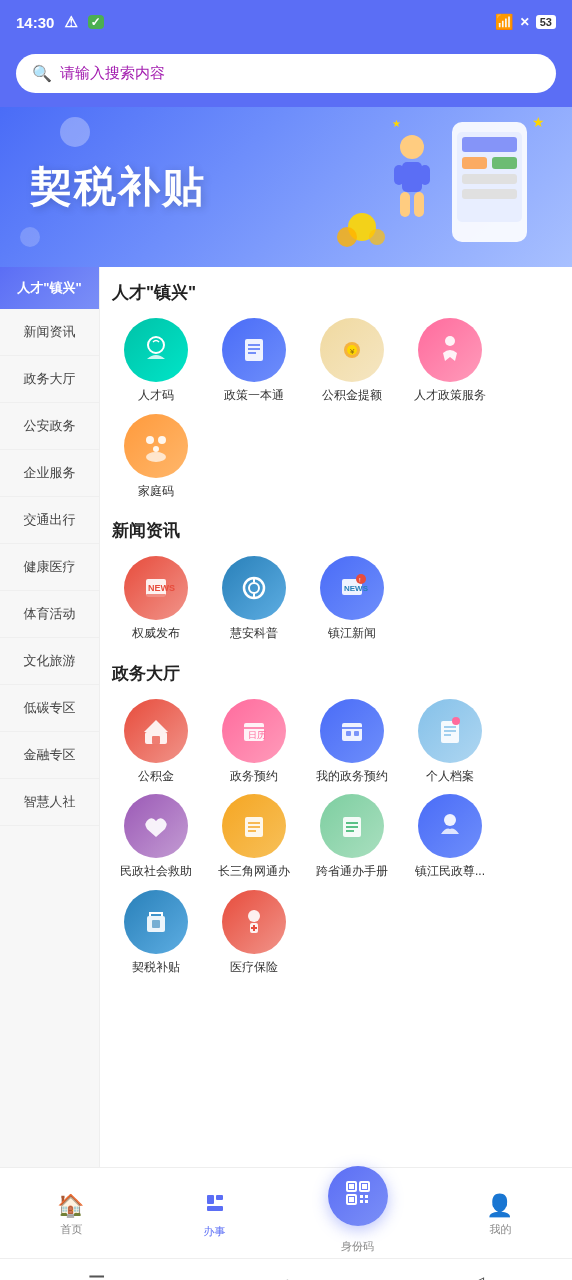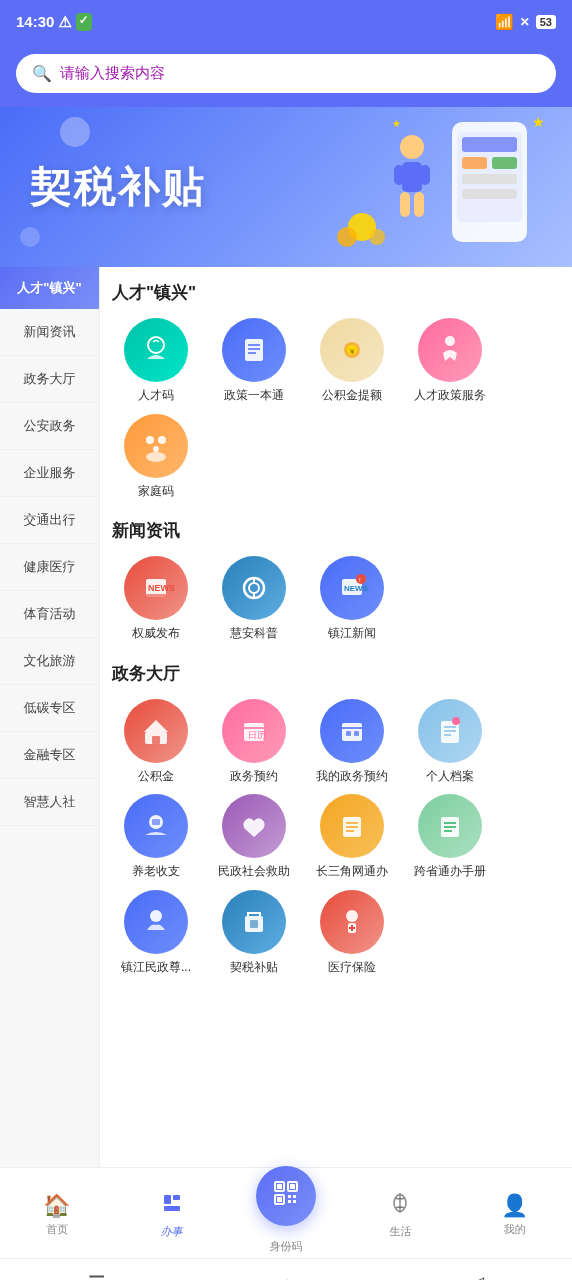--- a/index.html
+++ b/index.html
@@ -17,21 +17,21 @@
       background: #5b6ef5;
       height: 44px;
       display: flex;
       align-items: center;
       justify-content: space-between;
       padding: 0 16px;
       color: white;
       font-size: 15px;
       font-weight: 600;
     }
-    .status-left { display: flex; gap: 4px; }
+    .status-left { display: flex; align-items: center; gap: 10px; }
     .status-right { display: flex; align-items: center; gap: 6px; }
     .battery-box {
       background: white;
       color: #333;
       border-radius: 3px;
       padding: 1px 4px;
       font-size: 11px;
       font-weight: 700;
     }
 
@@ -200,21 +200,21 @@
       display: flex;
       flex-direction: column;
       align-items: center;
       gap: 3px;
       cursor: pointer;
       flex: 1;
     }
     .nav-icon { font-size: 22px; color: #888; }
     .nav-icon.active { color: #5b6ef5; }
     .nav-label { font-size: 11px; color: #888; text-align: center; }
-    .nav-label.active { color: #5b6ef5; font-style: italic; }
+    .nav-label.active { color: #5b6ef5; }
 
     
     .nav-qr {
       width: 60px;
       height: 60px;
       border-radius: 50%;
       background: linear-gradient(135deg, #5b6ef5, #7b8ff7);
       display: flex;
       align-items: center;
       justify-content: center;
@@ -480,30 +480,20 @@
               <rect x="10" y="9" width="18" height="22" rx="2" fill="white" opacity="0.9"></rect>
               <line x1="13" y1="15" x2="25" y2="15" stroke="#85c1e9" stroke-width="1.5"></line>
               <line x1="13" y1="19" x2="25" y2="19" stroke="#85c1e9" stroke-width="1.5"></line>
               <line x1="13" y1="23" x2="20" y2="23" stroke="#85c1e9" stroke-width="1.5"></line>
               <circle cx="25" cy="9" r="4" fill="#ff6b9d"></circle>
             </svg>
         </div>
         <span class="icon-label">个人档案</span>
       </div>
 
-      <div class="icon-item">
-        <div class="icon-circle ic-blue">
-          <svg width="38" height="38" viewBox="0 0 38 38">
-              <circle cx="19" cy="15" r="7" fill="white" opacity="0.9"></circle>
-              <path d="M8 28 Q19 22 30 28" fill="white" opacity="0.8"></path>
-              <rect x="15" y="12" width="8" height="6" rx="1" fill="#4a6cf7" opacity="0.6"></rect>
-            </svg>
-        </div>
-        <span class="icon-label">养老收支</span>
-      </div>
 
       <div class="icon-item">
         <div class="icon-circle ic-purple">
           <svg width="38" height="38" viewBox="0 0 38 38">
               <path d="M19 30 L10 22 Q6 16 12 12 Q16 10 19 14 Q22 10 26 12 Q32 16 28 22Z" fill="white" opacity="0.9"></path>
             </svg>
         </div>
         <span class="icon-label">民政社会救助</span>
       </div>
 
@@ -598,31 +588,20 @@
           <rect x="16" y="16" width="3" height="3" fill="white"></rect>
           <rect x="21" y="16" width="3" height="3" fill="white"></rect>
           <rect x="16" y="21" width="3" height="3" fill="white"></rect>
           <rect x="21" y="21" width="3" height="3" fill="white"></rect>
         </svg>
       </span>
     </div>
     <span class="nav-label">身份码</span>
   </div>
   <div class="nav-item">
-    <span class="nav-icon">
-      <svg width="24" height="24" viewBox="0 0 24 24">
-          <path d="M12 3 Q18 6 18 12 Q18 18 12 21 Q6 18 6 12 Q6 6 12 3Z" fill="none" stroke="#888" stroke-width="1.5"></path>
-          <path d="M12 3 Q12 12 12 21" stroke="#888" stroke-width="1.5"></path>
-          <path d="M7 7 Q12 9 17 7" stroke="#888" stroke-width="1.5"></path>
-          <path d="M7 17 Q12 15 17 17" stroke="#888" stroke-width="1.5"></path>
-        </svg>
-    </span>
-    <span class="nav-label">生活</span>
-  </div>
-  <div class="nav-item">
     <span class="nav-icon">👤</span>
     <span class="nav-label">我的</span>
   </div>
 </div>
 
 <div class="sys-nav">
   <span class="sys-nav-btn">☰</span>
   <span class="sys-nav-btn">○</span>
   <span class="sys-nav-btn">◁</span>
 </div>

